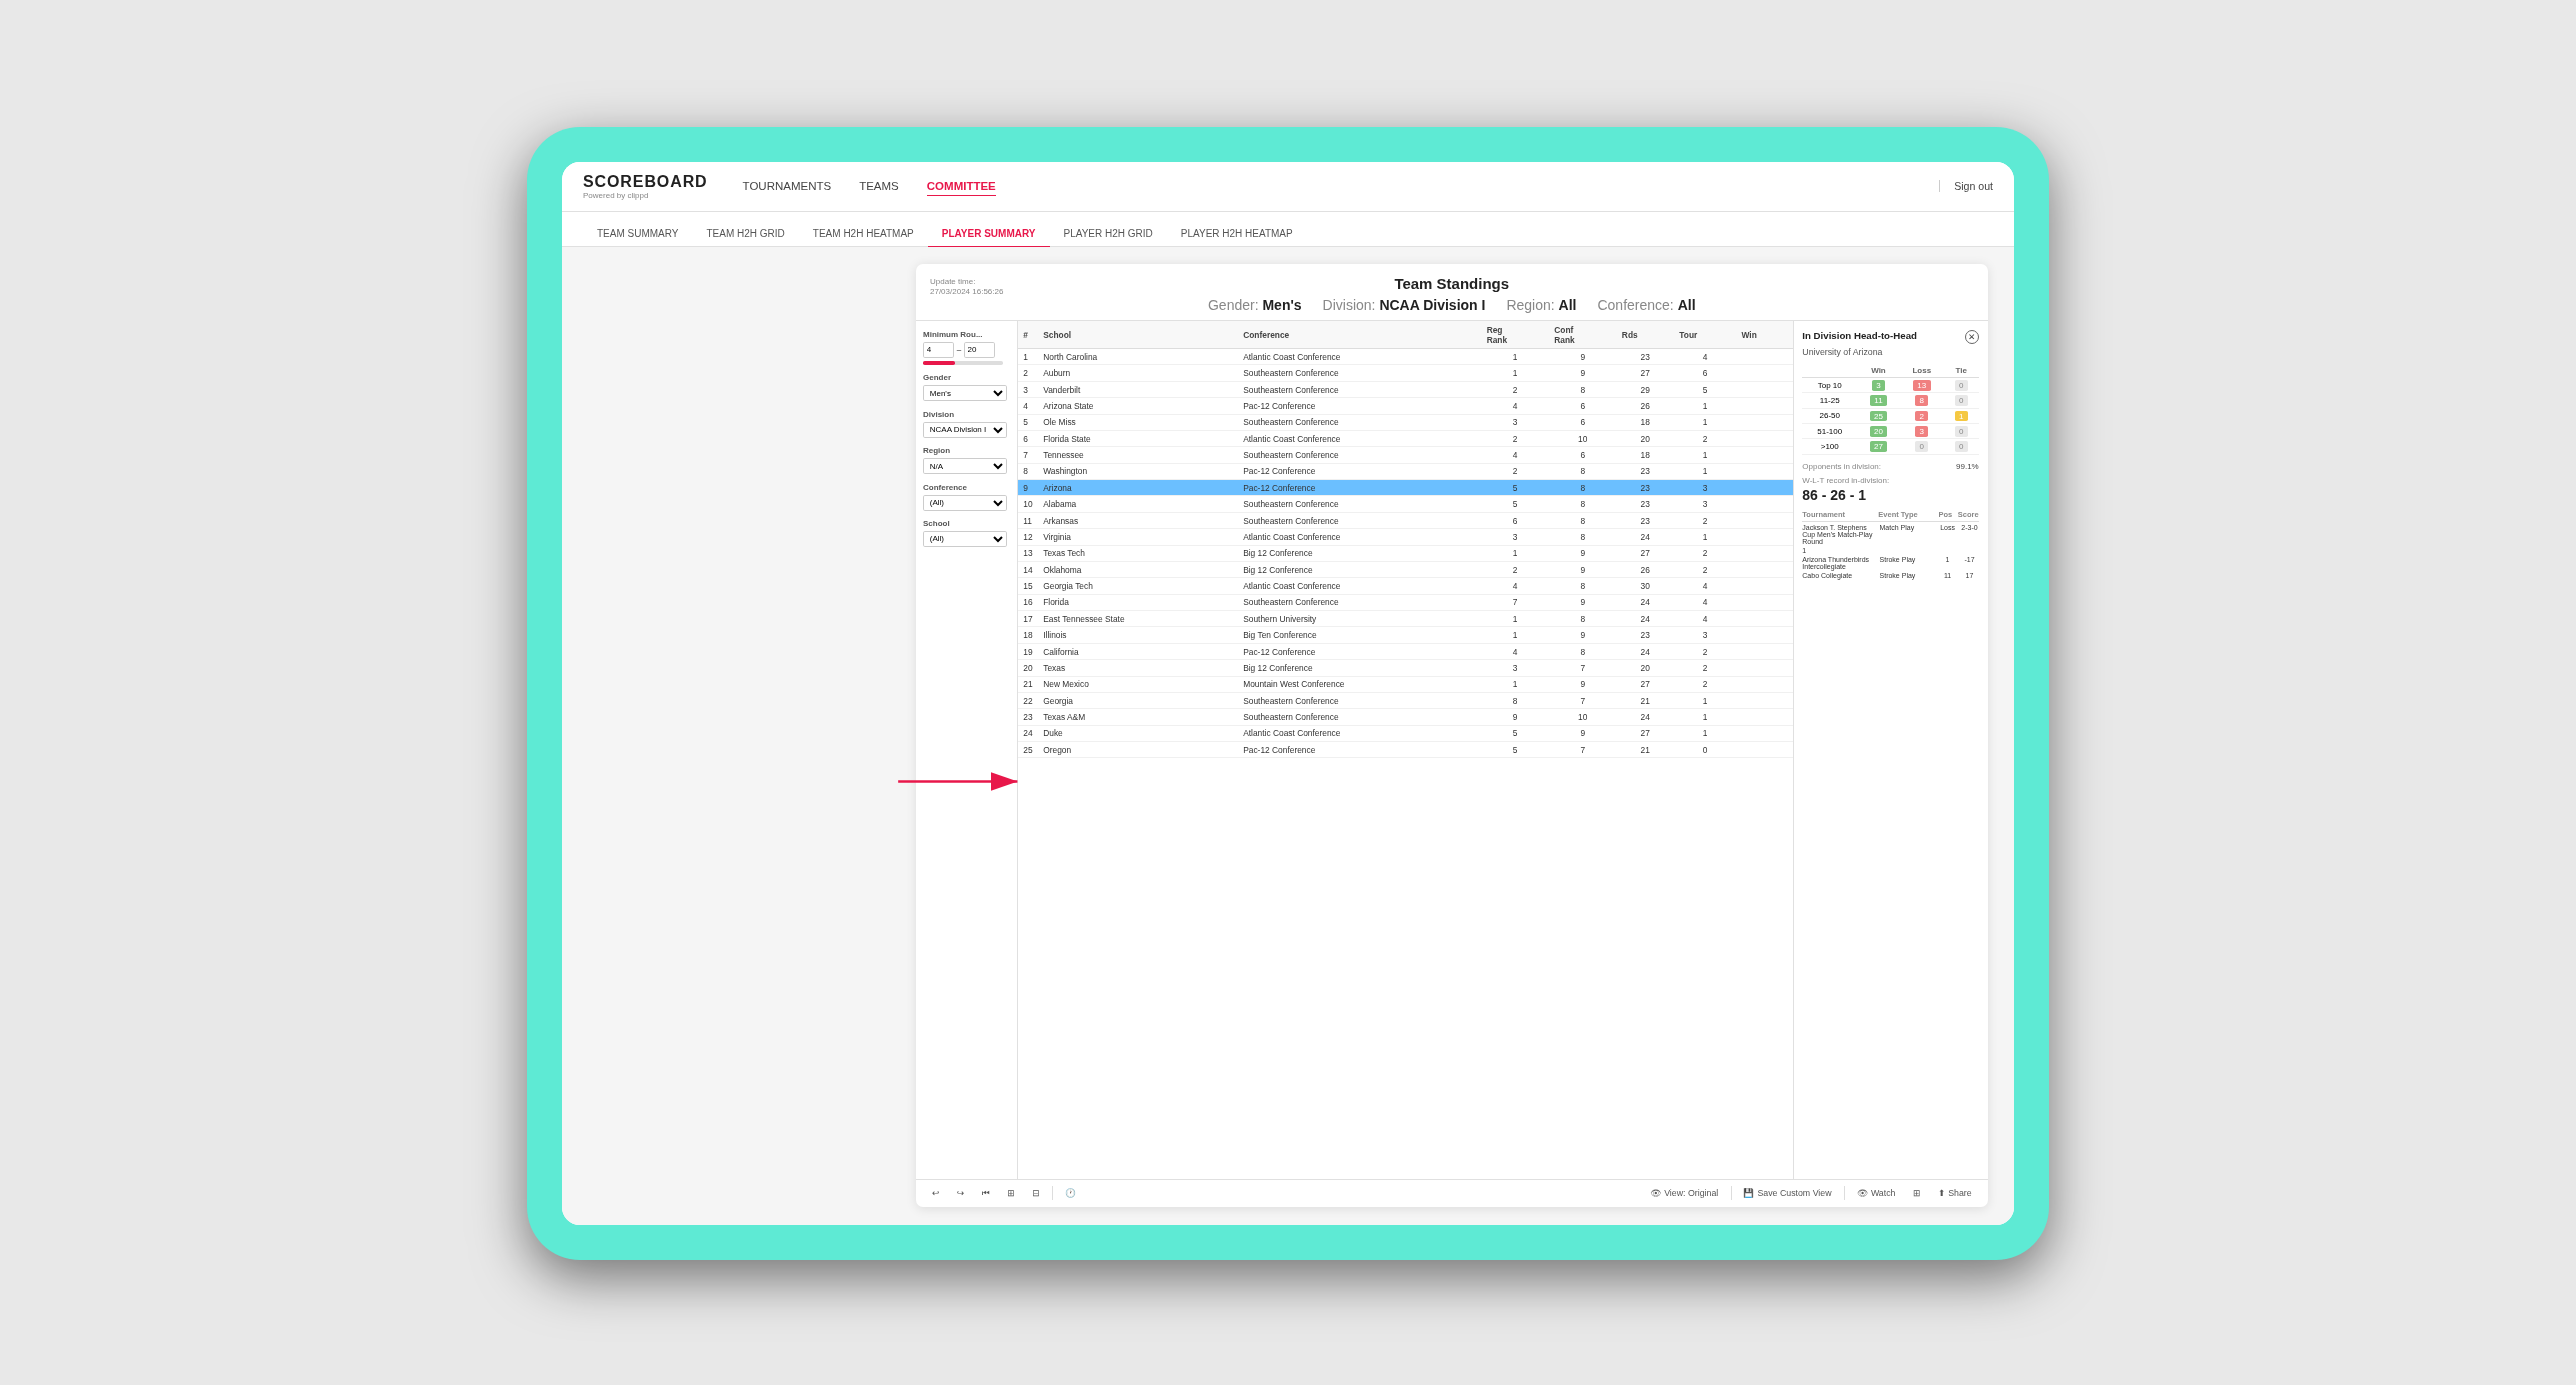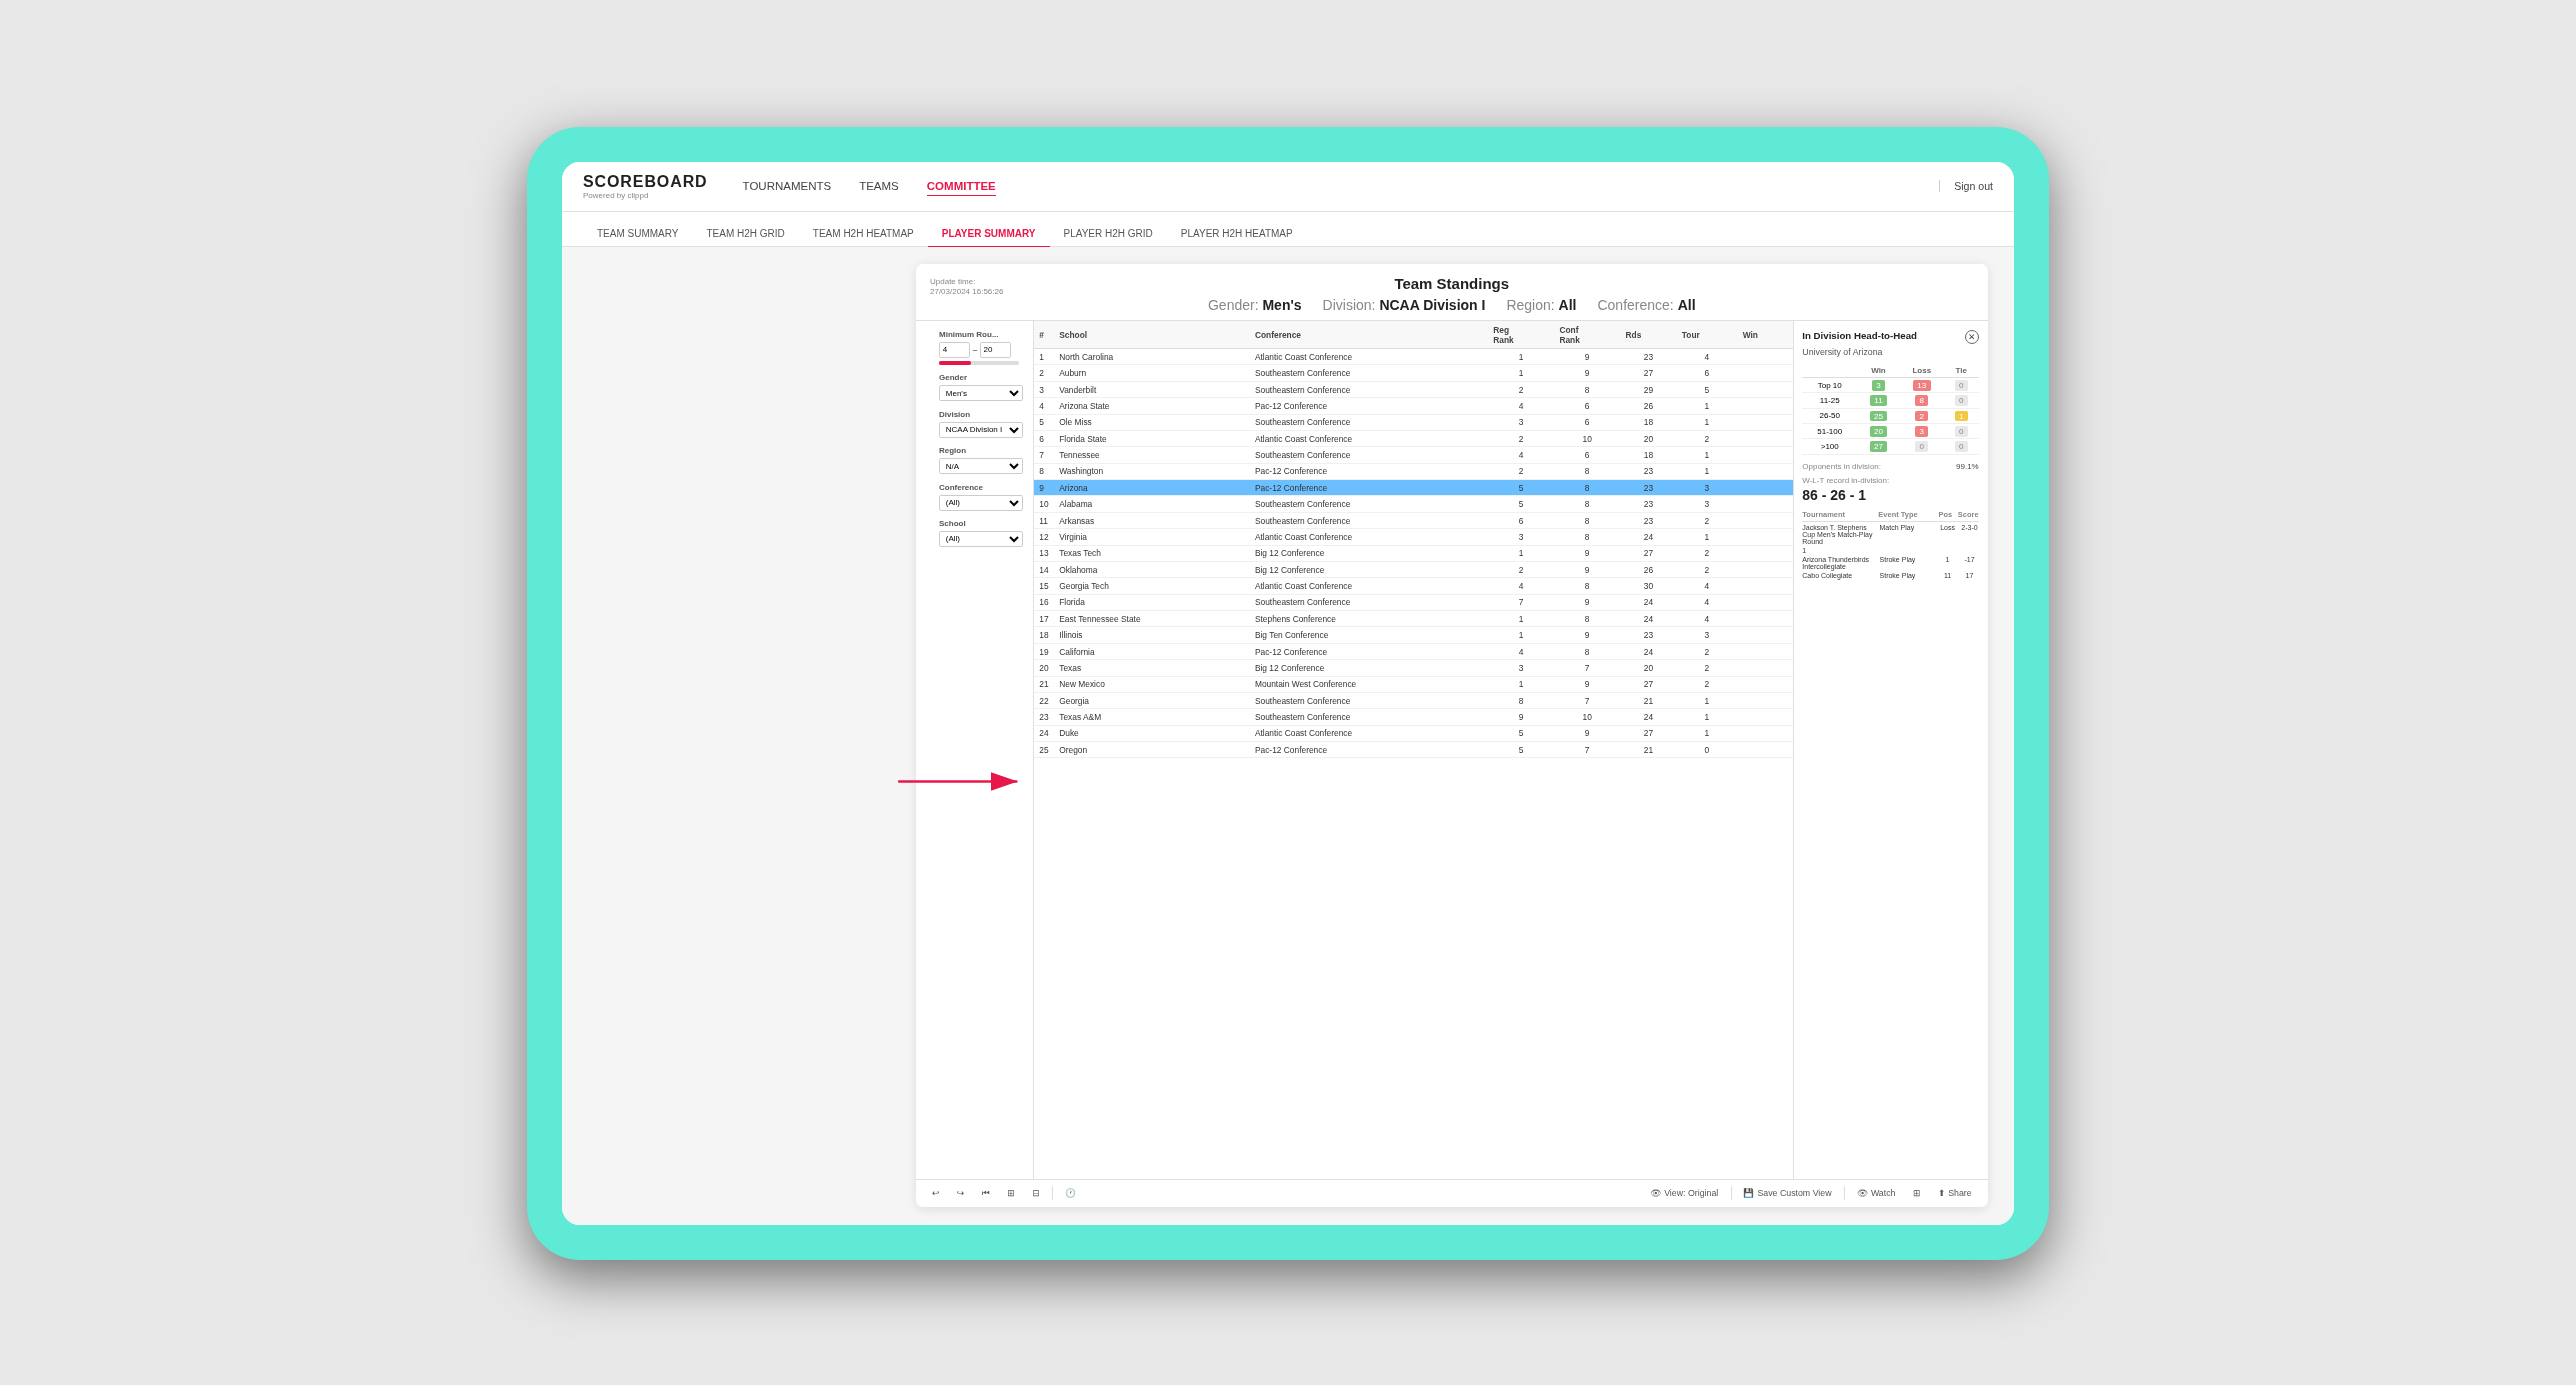--- a/index.html
+++ b/index.html
@@ -216,21 +216,20 @@
     }
 
     
     .filters-sidebar {
       width: 102px;
       padding: 8.8px 7px;
       border-right: 0.9px solid #e0e0e0;
       font-size: 8.8px;
       overflow-y: auto;
       flex-shrink: 0;
-      margin-left: 16px;
     }
 
     .filter-group {
       margin-bottom: 8.8px;
     }
 
     .filter-group-label {
       font-size: 8px;
       font-weight: 700;
       color: #555;
@@ -763,21 +762,21 @@
       <td>Southeastern Conference</td>
       <td style="text-align:center">7</td>
       <td style="text-align:center">9</td>
       <td style="text-align:center">24</td>
       <td style="text-align:center">4</td>
       <td style="text-align:center"></td>
     </tr>
                   <tr>
       <td class="rank-cell">17</td>
       <td>East Tennessee State</td>
-      <td>Stephens Conference</td>
+      <td>Southern University</td>
       <td style="text-align:center">1</td>
       <td style="text-align:center">8</td>
       <td style="text-align:center">24</td>
       <td style="text-align:center">4</td>
       <td style="text-align:center"></td>
     </tr>
                   <tr>
       <td class="rank-cell">18</td>
       <td>Illinois</td>
       <td>Big Ten Conference</td>

